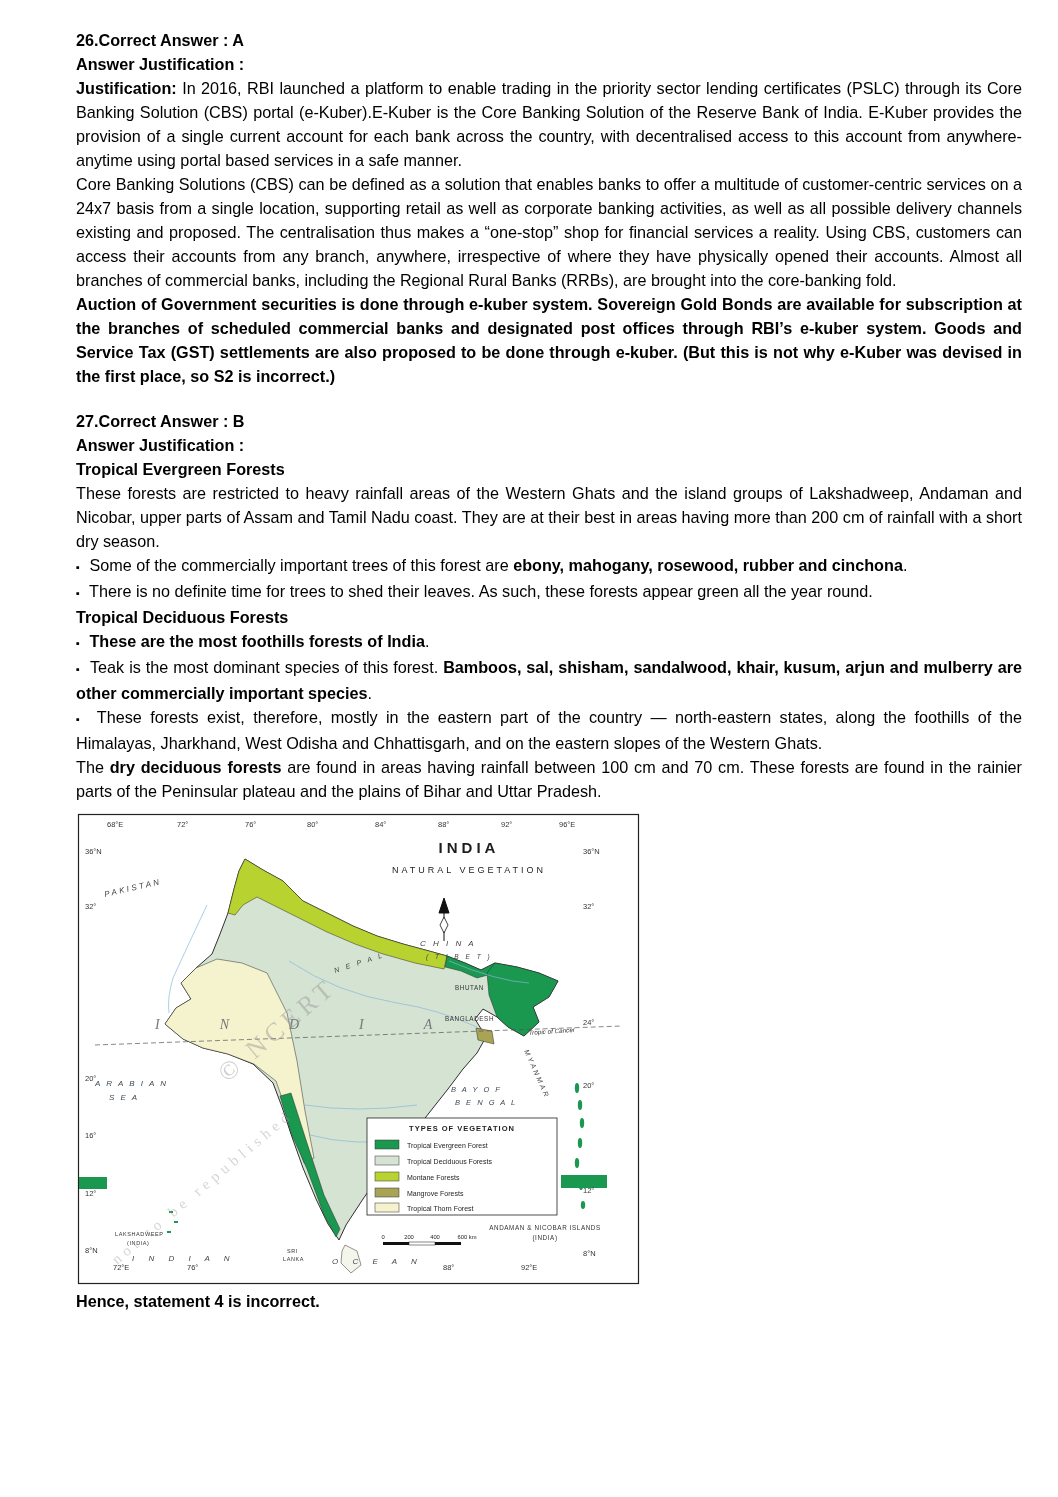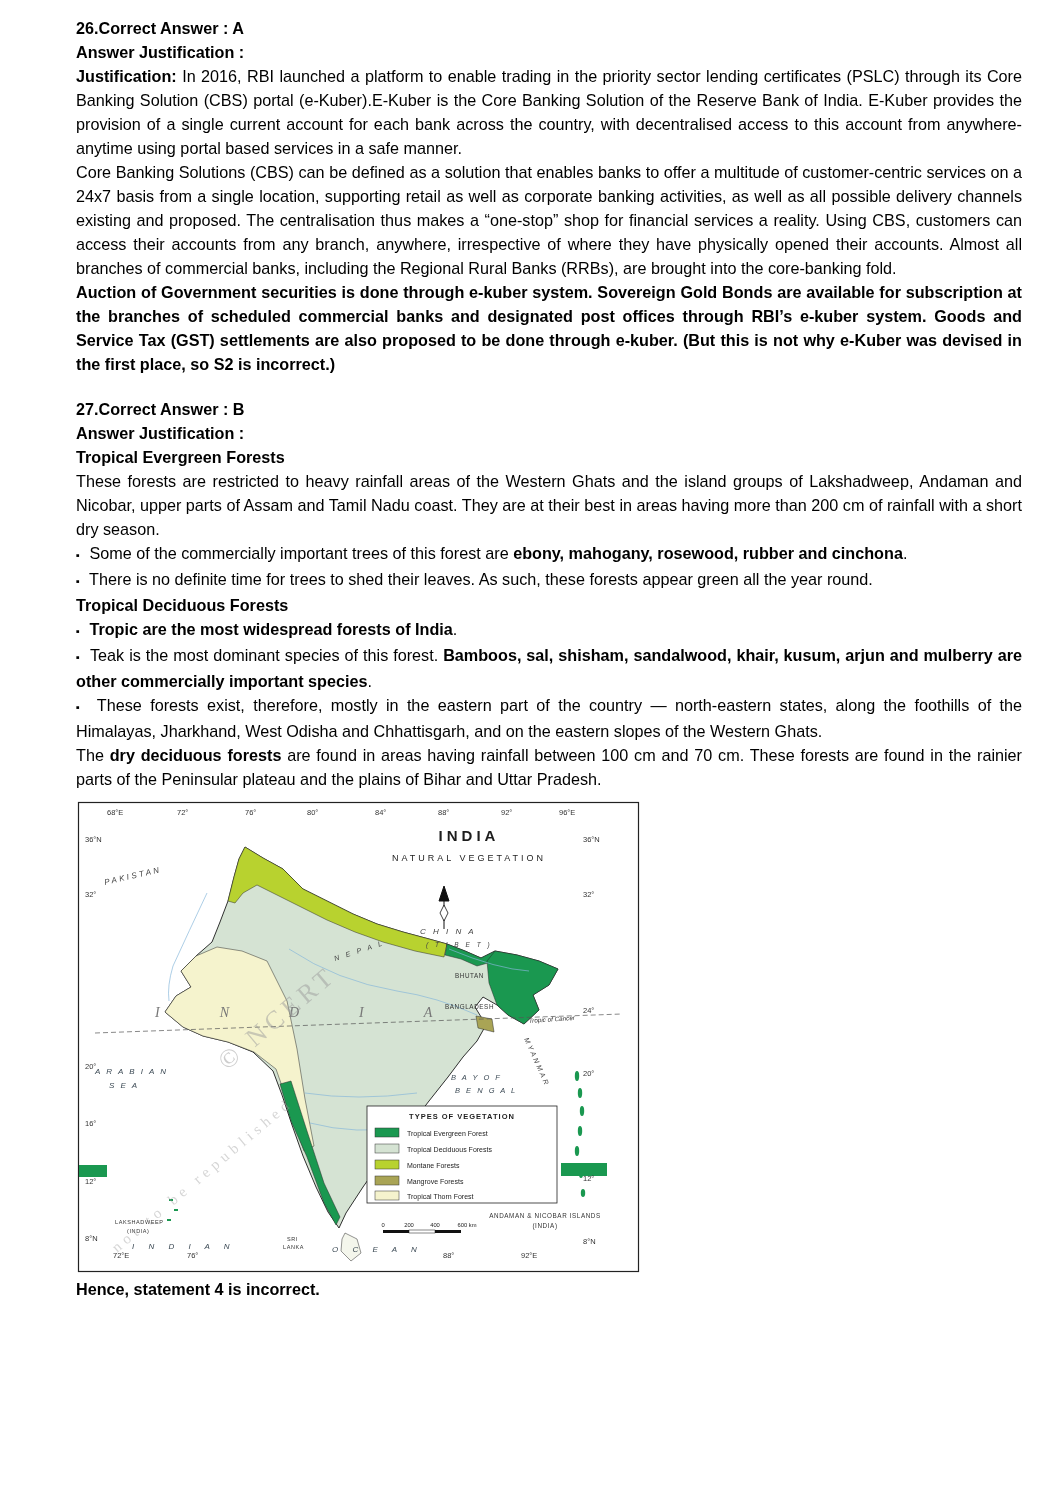--- a/index.html
+++ b/index.html
@@ -1,17 +1,17 @@
 <!DOCTYPE html>
 <html><head>
 <meta charset="utf-8">
 <style>
   html,body { margin:0; padding:0; background:#ffffff; }
   body { width:1058px; font-family:"Liberation Sans", sans-serif; color:#000; }
-  .page { padding:16px 36px 18px 76px; }
+  .page { padding:16px 36px 18px 76px;margin-top:12px; }
   p { margin:0; font-size:16.2px; line-height:24px; text-align:justify; }
   .bold { font-weight:bold; }
   .u { }
   .gap { height:21px; }
   .bullet { font-size:11px; margin-right:5px; }
   .map-figure { margin-top:10px; margin-bottom:4px; width:565px; }
   svg { display:block; }
   svg text { font-family:"Liberation Sans", sans-serif; fill:#1d1d1d; }
   .t-deg { font-size:7.5px; fill:#333; }
   .t-title { font-size:15px; font-weight:bold; letter-spacing:4px; }
@@ -45,21 +45,21 @@
   <div class="gap"></div>
 
   <section>
     <p class="bold">27.Correct Answer : B</p>
     <p class="bold">Answer Justification :</p>
     <p class="bold u">Tropical Evergreen Forests</p>
     <p>These forests are restricted to heavy rainfall areas of the Western Ghats and the island groups of Lakshadweep, Andaman and Nicobar, upper parts of Assam and Tamil Nadu coast. They are at their best in areas having more than 200 cm of rainfall with a short dry season.</p>
     <p><span class="bullet">▪</span><span> Some of the commercially important trees of this forest are </span><span class="bold">ebony, mahogany, rosewood, rubber and cinchona</span><span>.</span></p>
     <p><span class="bullet">▪</span><span> There is no definite time for trees to shed their leaves. As such, these forests appear green all the year round.</span></p>
     <p class="bold u">Tropical Deciduous Forests</p>
-    <p><span class="bullet">▪</span><span class="bold"> Tropic are the most widespread forests of India</span><span>.</span></p>
+    <p><span class="bullet">▪</span><span class="bold"> These are the most foothills forests of India</span><span>.</span></p>
     <p><span class="bullet">▪</span><span> Teak is the most dominant species of this forest. </span><span class="bold">Bamboos, sal, shisham, sandalwood, khair, kusum, arjun and mulberry are other commercially important species</span><span>.</span></p>
     <p><span class="bullet">▪</span><span> These forests exist, therefore, mostly in the eastern part of the country — north-eastern states, along the foothills of the Himalayas, Jharkhand, West Odisha and Chhattisgarh, and on the eastern slopes of the Western Ghats.</span></p>
     <p><span>The </span><span class="bold">dry deciduous forests</span><span> are found in areas having rainfall between 100 cm and 70 cm. These forests are found in the rainier parts of the Peninsular plateau and the plains of Bihar and Uttar Pradesh.</span></p>
   </section>
 
   <div class="map-figure">
     <svg width="565" height="472" viewBox="0 0 563 472">
 
       <rect x="1.5" y="1.5" width="560" height="469" fill="#ffffff" stroke="#222" stroke-width="1.2"></rect>
 

